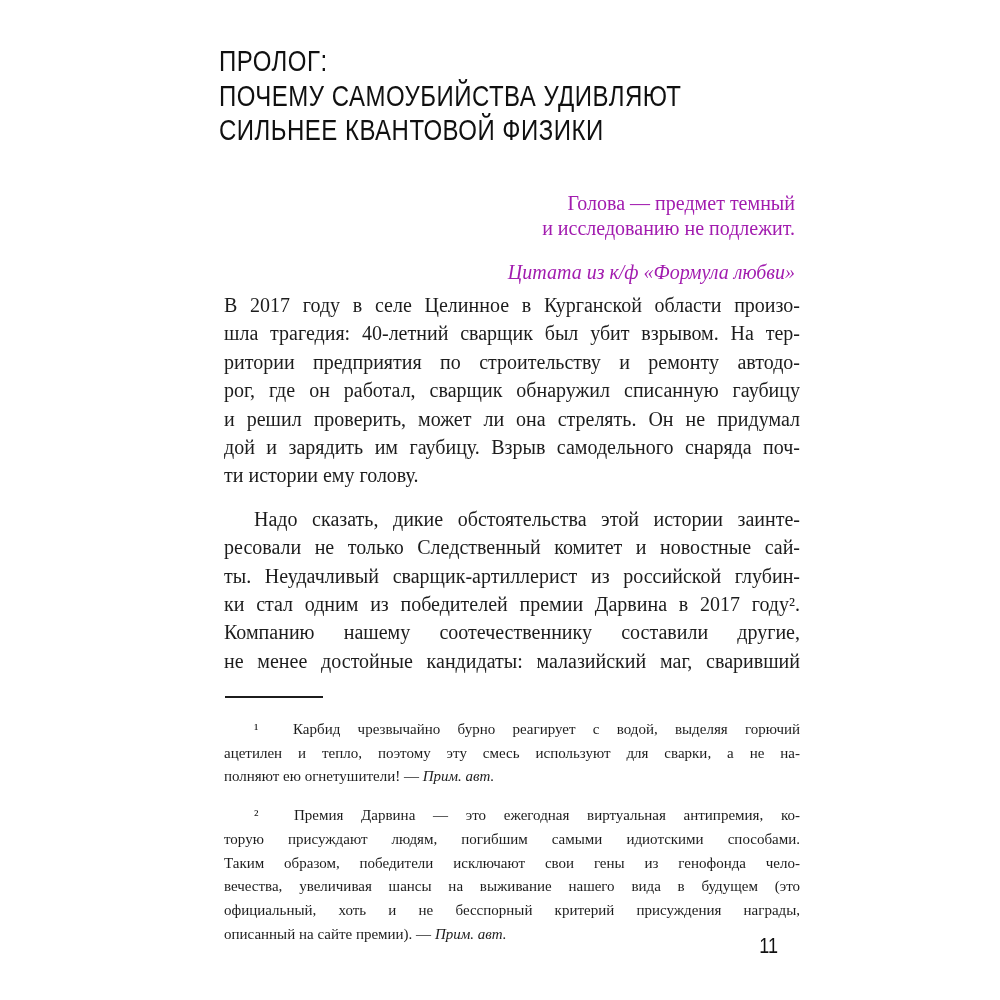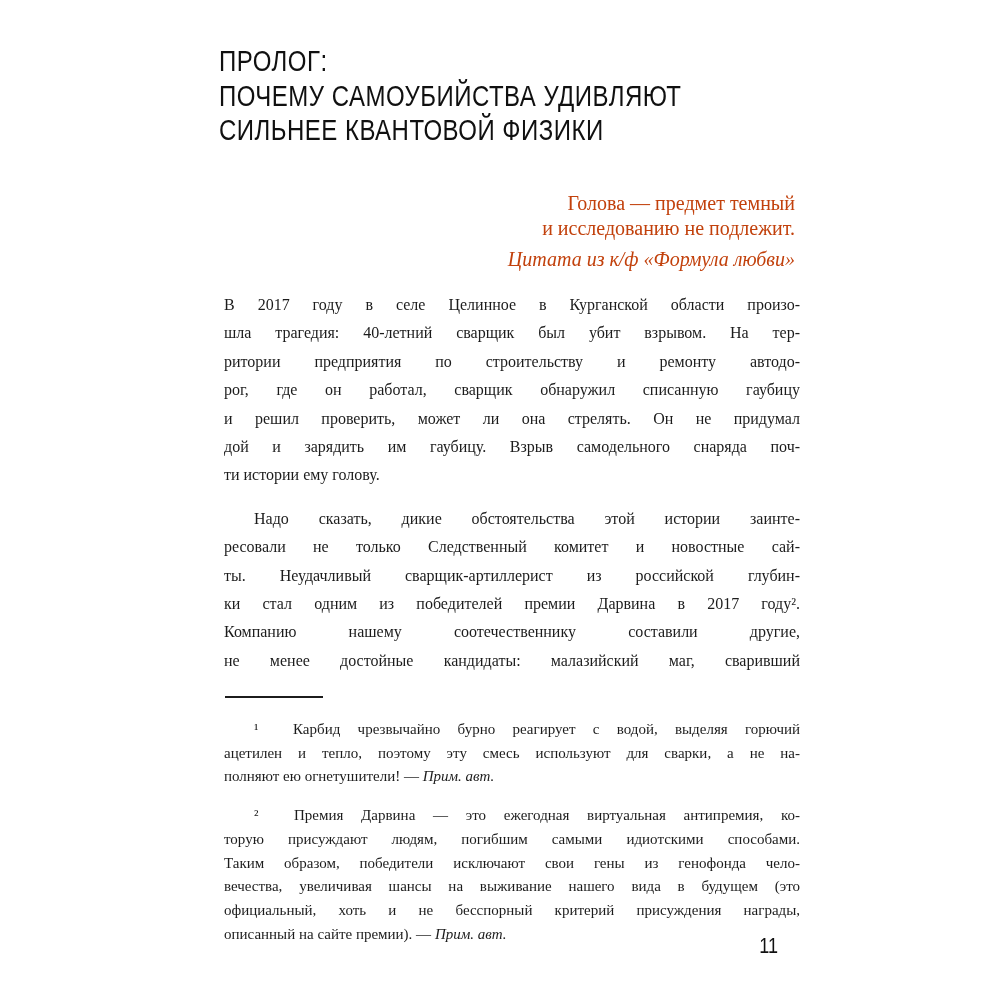--- a/index.html
+++ b/index.html
@@ -30,35 +30,35 @@
   }
 
   
   .epigraph {
     position: absolute;
     right: 205px;
     top: 191px;
     text-align: right;
     font-size: 20px;
     line-height: 25px;
-    color: #c2410c;
+    color: #a21caf;
   }
   .epigraph .source {
     font-style: italic;
-    margin-top: 6px;
+    margin-top: 19px;
     text-align: center;
   }
 
   
   .bodytext {
     position: absolute;
     left: 224px;
     top: 291px;
     width: 576px;
-    font-size: 16px;
+    font-size: 20px;
     line-height: 28.4px;
   }
   .bline {
     text-align: justify;
     text-align-last: justify;
   }
   .bline.end { text-align-last: left; }
   .bline.indent { padding-left: 30px; margin-top: 15px; }
 
   

